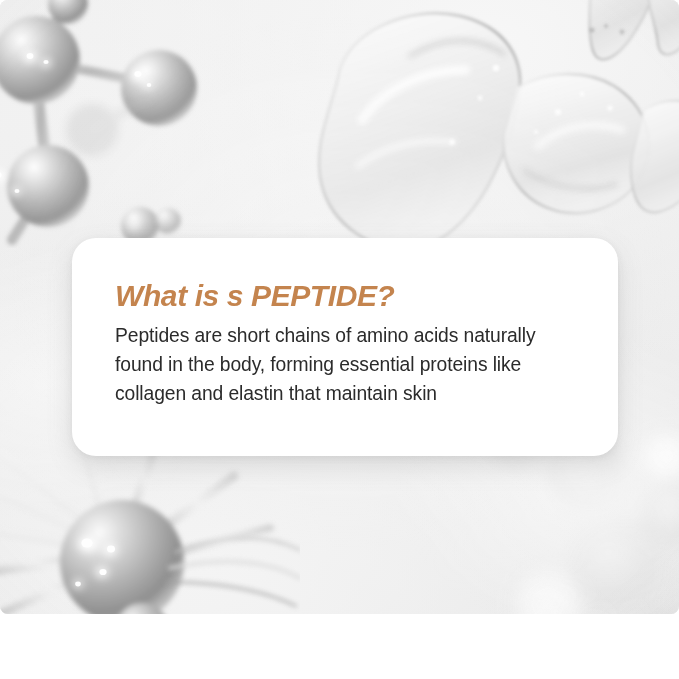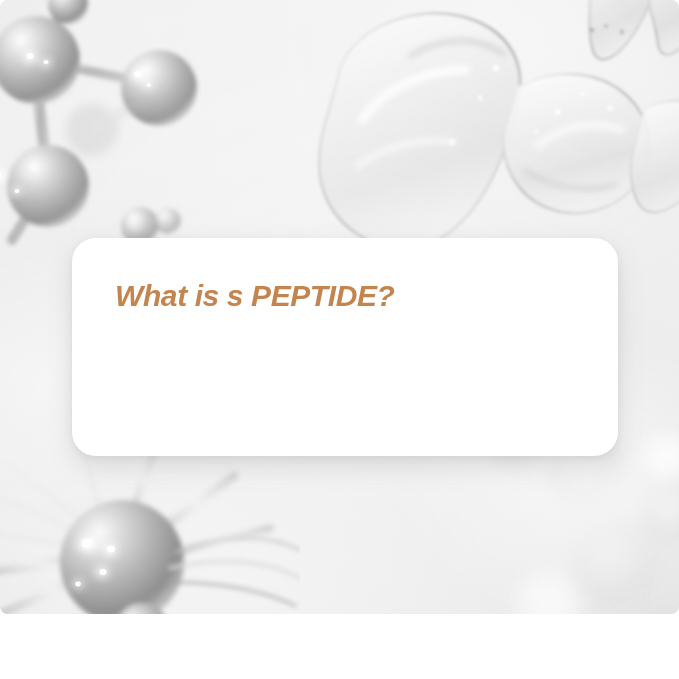--- a/index.html
+++ b/index.html
@@ -345,15 +345,16 @@
       <circle cx="176" cy="226" r="38" fill="url(#bokG)" opacity=".5"></circle>
       <circle cx="236" cy="176" r="26" fill="url(#bok)" opacity=".7"></circle>
     </svg>
   </div>
 
   <div class="bg-haze"></div>
   <div class="bg-vignette"></div>
 
   <div class="card">
     <h1 class="card-heading">What is s PEPTIDE?</h1>
+    <p class="card-body">Peptides are short chains of amino acids naturally found in the body, forming essential proteins like collagen and elastin that maintain skin</p>
   </div>
 
 </div>
 
 </body></html>

